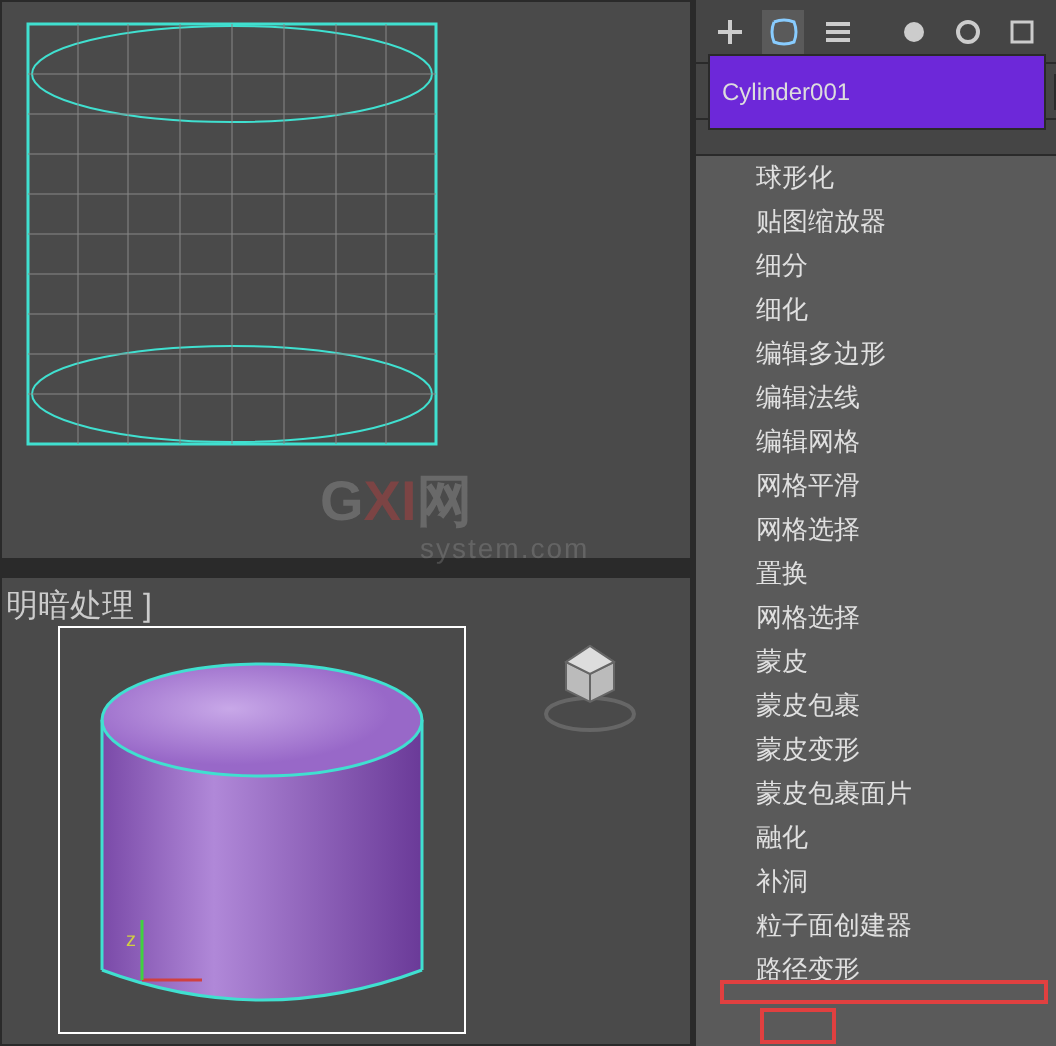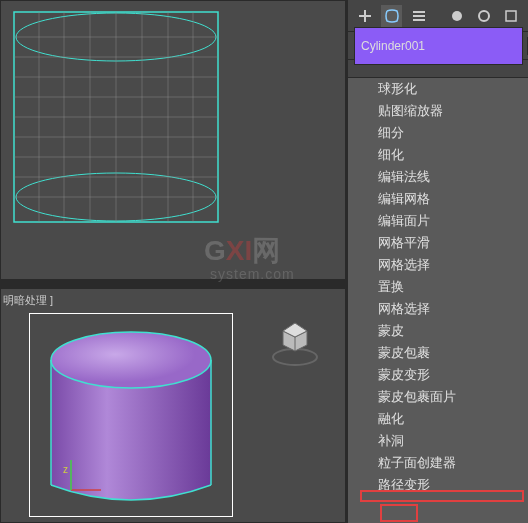--- a/index.html
+++ b/index.html
@@ -52,21 +52,21 @@
       width: 346px;
       height: 235px;
       background: #4a4a4a;
       border: 1px solid #2a2a2a;
     }
     .shading-label {
       position: absolute;
       top: 4px;
       left: 2px;
       color: #cccccc;
-      font-size: 11px;
+      font-size: 16px;
     }
     .cylinder-container {
       position: absolute;
       top: 26px;
       left: 30px;
       width: 200px;
       height: 200px;
     }
     .selection-box {
       position: absolute;
@@ -95,21 +95,20 @@
       height: 60px;
     }
     .watermark {
       position: absolute;
       top: 232px;
       left: 160px;
       font-size: 28px;
       font-weight: bold;
       color: rgba(180, 180, 180, 0.3);
       pointer-events: none;
-      margin-left: 44px;
     }
     .watermark .red { color: rgba(200, 60, 60, 0.4); }
     .watermark-sub {
       position: absolute;
       top: 266px;
       left: 210px;
       font-size: 14px;
       color: rgba(180, 180, 180, 0.25);
       letter-spacing: 1px;
       pointer-events: none;
@@ -142,21 +141,21 @@
     .tool-sep { width: 6px; }
     .name-field {
       height: 28px;
       padding: 4px 6px;
       display: flex;
       align-items: center;
       border-bottom: 1px solid #2a2a2a;
     }
     .name-input {
       flex: 1;
-      background: #8b5cf6;
+      background: #6d28d9;
       border: 1px solid #2a2a2a;
       color: #dddddd;
       padding: 18px 6px;
       font-size: 12px;
       height: 20px;
     }
     .color-swatch {
       width: 14px;
       height: 18px;
       background: #6a4a8a;
@@ -315,23 +314,23 @@
     <div class="color-swatch"></div>
   </div>
 
   <div class="spacer-block"></div>
 
   <div class="modifier-list">
     <div class="modifier-item">球形化</div>
     <div class="modifier-item">贴图缩放器</div>
     <div class="modifier-item">细分</div>
     <div class="modifier-item">细化</div>
+    <div class="modifier-item">编辑多边形</div>
     <div class="modifier-item">编辑法线</div>
     <div class="modifier-item">编辑网格</div>
-    <div class="modifier-item">编辑面片</div>
     <div class="modifier-item">网格平滑</div>
     <div class="modifier-item">网格选择</div>
     <div class="modifier-item">置换</div>
     <div class="modifier-item">网格选择</div>
     <div class="modifier-item">蒙皮</div>
     <div class="modifier-item">蒙皮包裹</div>
     <div class="modifier-item">蒙皮变形</div>
     <div class="modifier-item">蒙皮包裹面片</div>
     <div class="modifier-item">融化</div>
     <div class="modifier-item">补洞</div>

